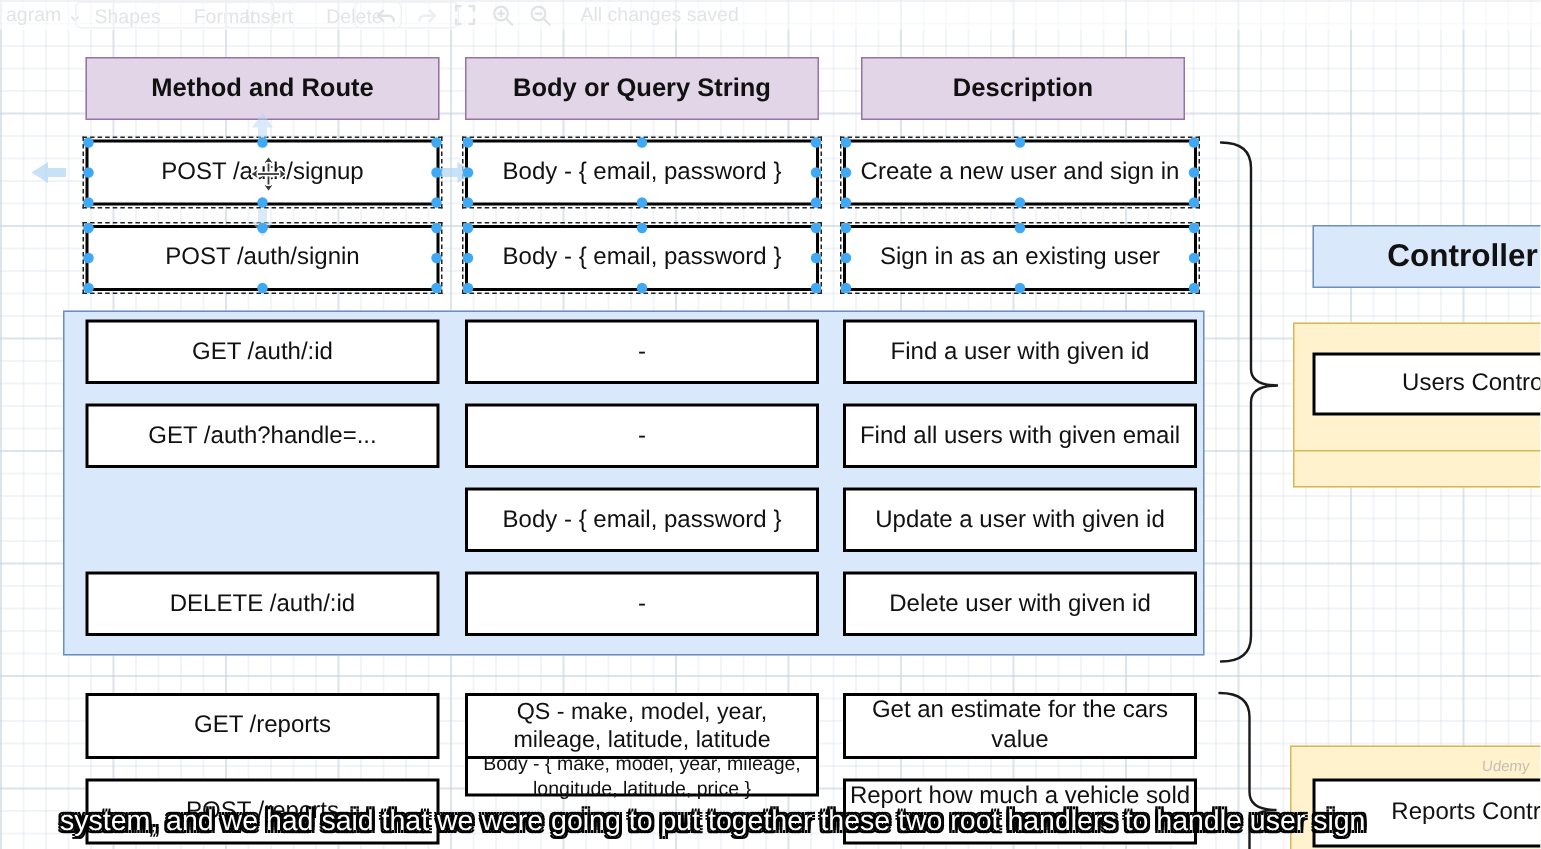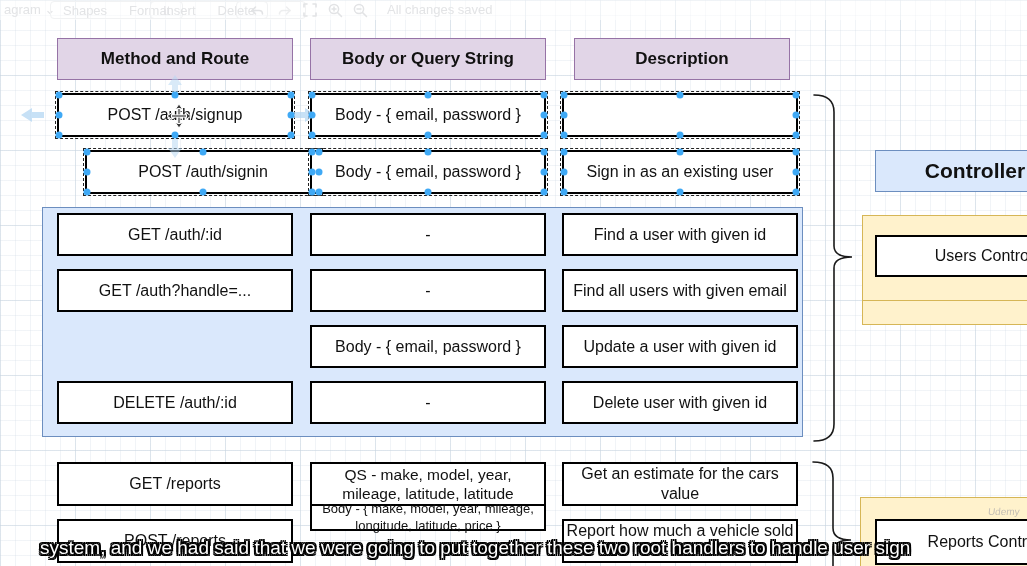--- a/index.html
+++ b/index.html
@@ -119,32 +119,33 @@
       <div class="handle" style="left: 0%; top: 0%;"></div>
       <div class="handle" style="left: 50%; top: 0%;"></div>
       <div class="handle" style="left: 100%; top: 0%;"></div>
       <div class="handle" style="left: 0%; top: 50%;"></div>
       <div class="handle" style="left: 100%; top: 50%;"></div>
       <div class="handle" style="left: 0%; top: 100%;"></div>
       <div class="handle" style="left: 50%; top: 100%;"></div>
       <div class="handle" style="left: 100%; top: 100%;"></div>
     </div>
   <div class="cell sel" style="left:562px;top:93px;width:236px;height:44px;">
-      <div class="selbox"></div>
-      <div class="handle" style="left: 0%; top: 0%;"></div>
-      <div class="handle" style="left: 50%; top: 0%;"></div>
-      <div class="handle" style="left: 100%; top: 0%;"></div>
-      <div class="handle" style="left: 0%; top: 50%;"></div>
-      <div class="handle" style="left: 100%; top: 50%;"></div>
-      <div class="handle" style="left: 0%; top: 100%;"></div>
-      <div class="handle" style="left: 50%; top: 100%;"></div>
-      <div class="handle" style="left: 100%; top: 100%;"></div>
-    </div>
-
-  <div class="cell sel" style="left:57px;top:150px;width:236px;height:44px;margin-left:28px;">
+      <span>Create a new user and sign in</span>
+      <div class="selbox"></div>
+      <div class="handle" style="left: 0%; top: 0%;"></div>
+      <div class="handle" style="left: 50%; top: 0%;"></div>
+      <div class="handle" style="left: 100%; top: 0%;"></div>
+      <div class="handle" style="left: 0%; top: 50%;"></div>
+      <div class="handle" style="left: 100%; top: 50%;"></div>
+      <div class="handle" style="left: 0%; top: 100%;"></div>
+      <div class="handle" style="left: 50%; top: 100%;"></div>
+      <div class="handle" style="left: 100%; top: 100%;"></div>
+    </div>
+
+  <div class="cell sel" style="left:57px;top:150px;width:236px;height:44px;">
       <span>POST /auth/signin</span>
       <div class="selbox"></div>
       <div class="handle" style="left: 0%; top: 0%;"></div>
       <div class="handle" style="left: 50%; top: 0%;"></div>
       <div class="handle" style="left: 100%; top: 0%;"></div>
       <div class="handle" style="left: 0%; top: 50%;"></div>
       <div class="handle" style="left: 100%; top: 50%;"></div>
       <div class="handle" style="left: 0%; top: 100%;"></div>
       <div class="handle" style="left: 50%; top: 100%;"></div>
       <div class="handle" style="left: 100%; top: 100%;"></div>

